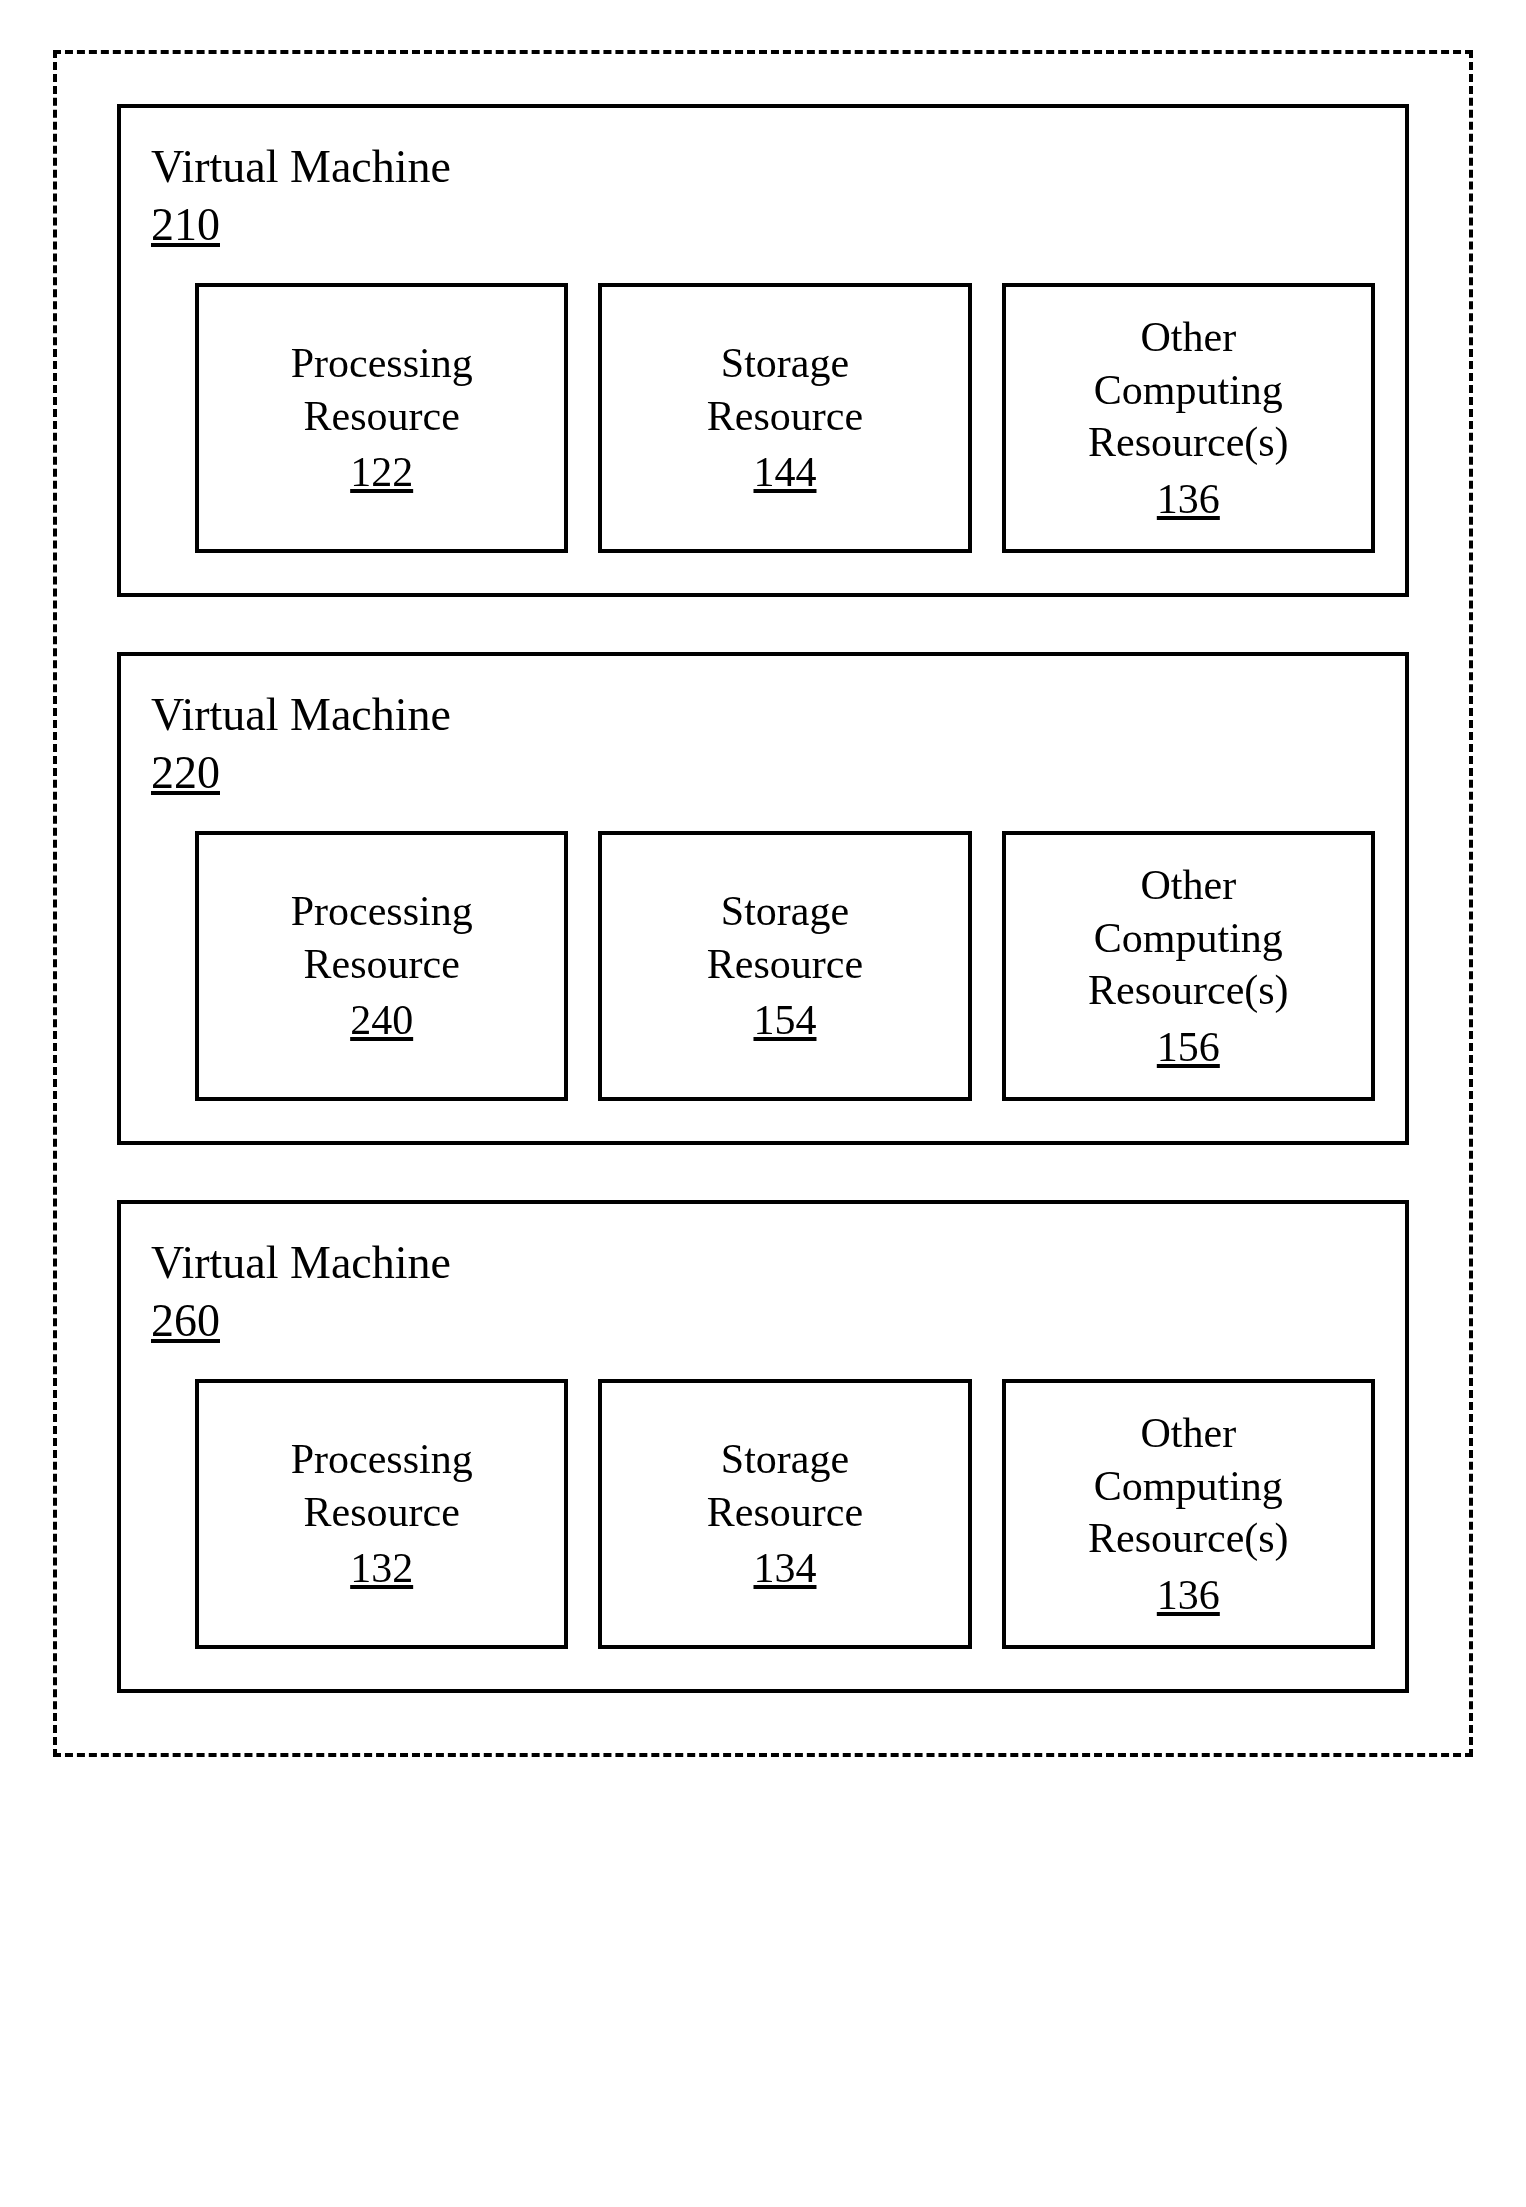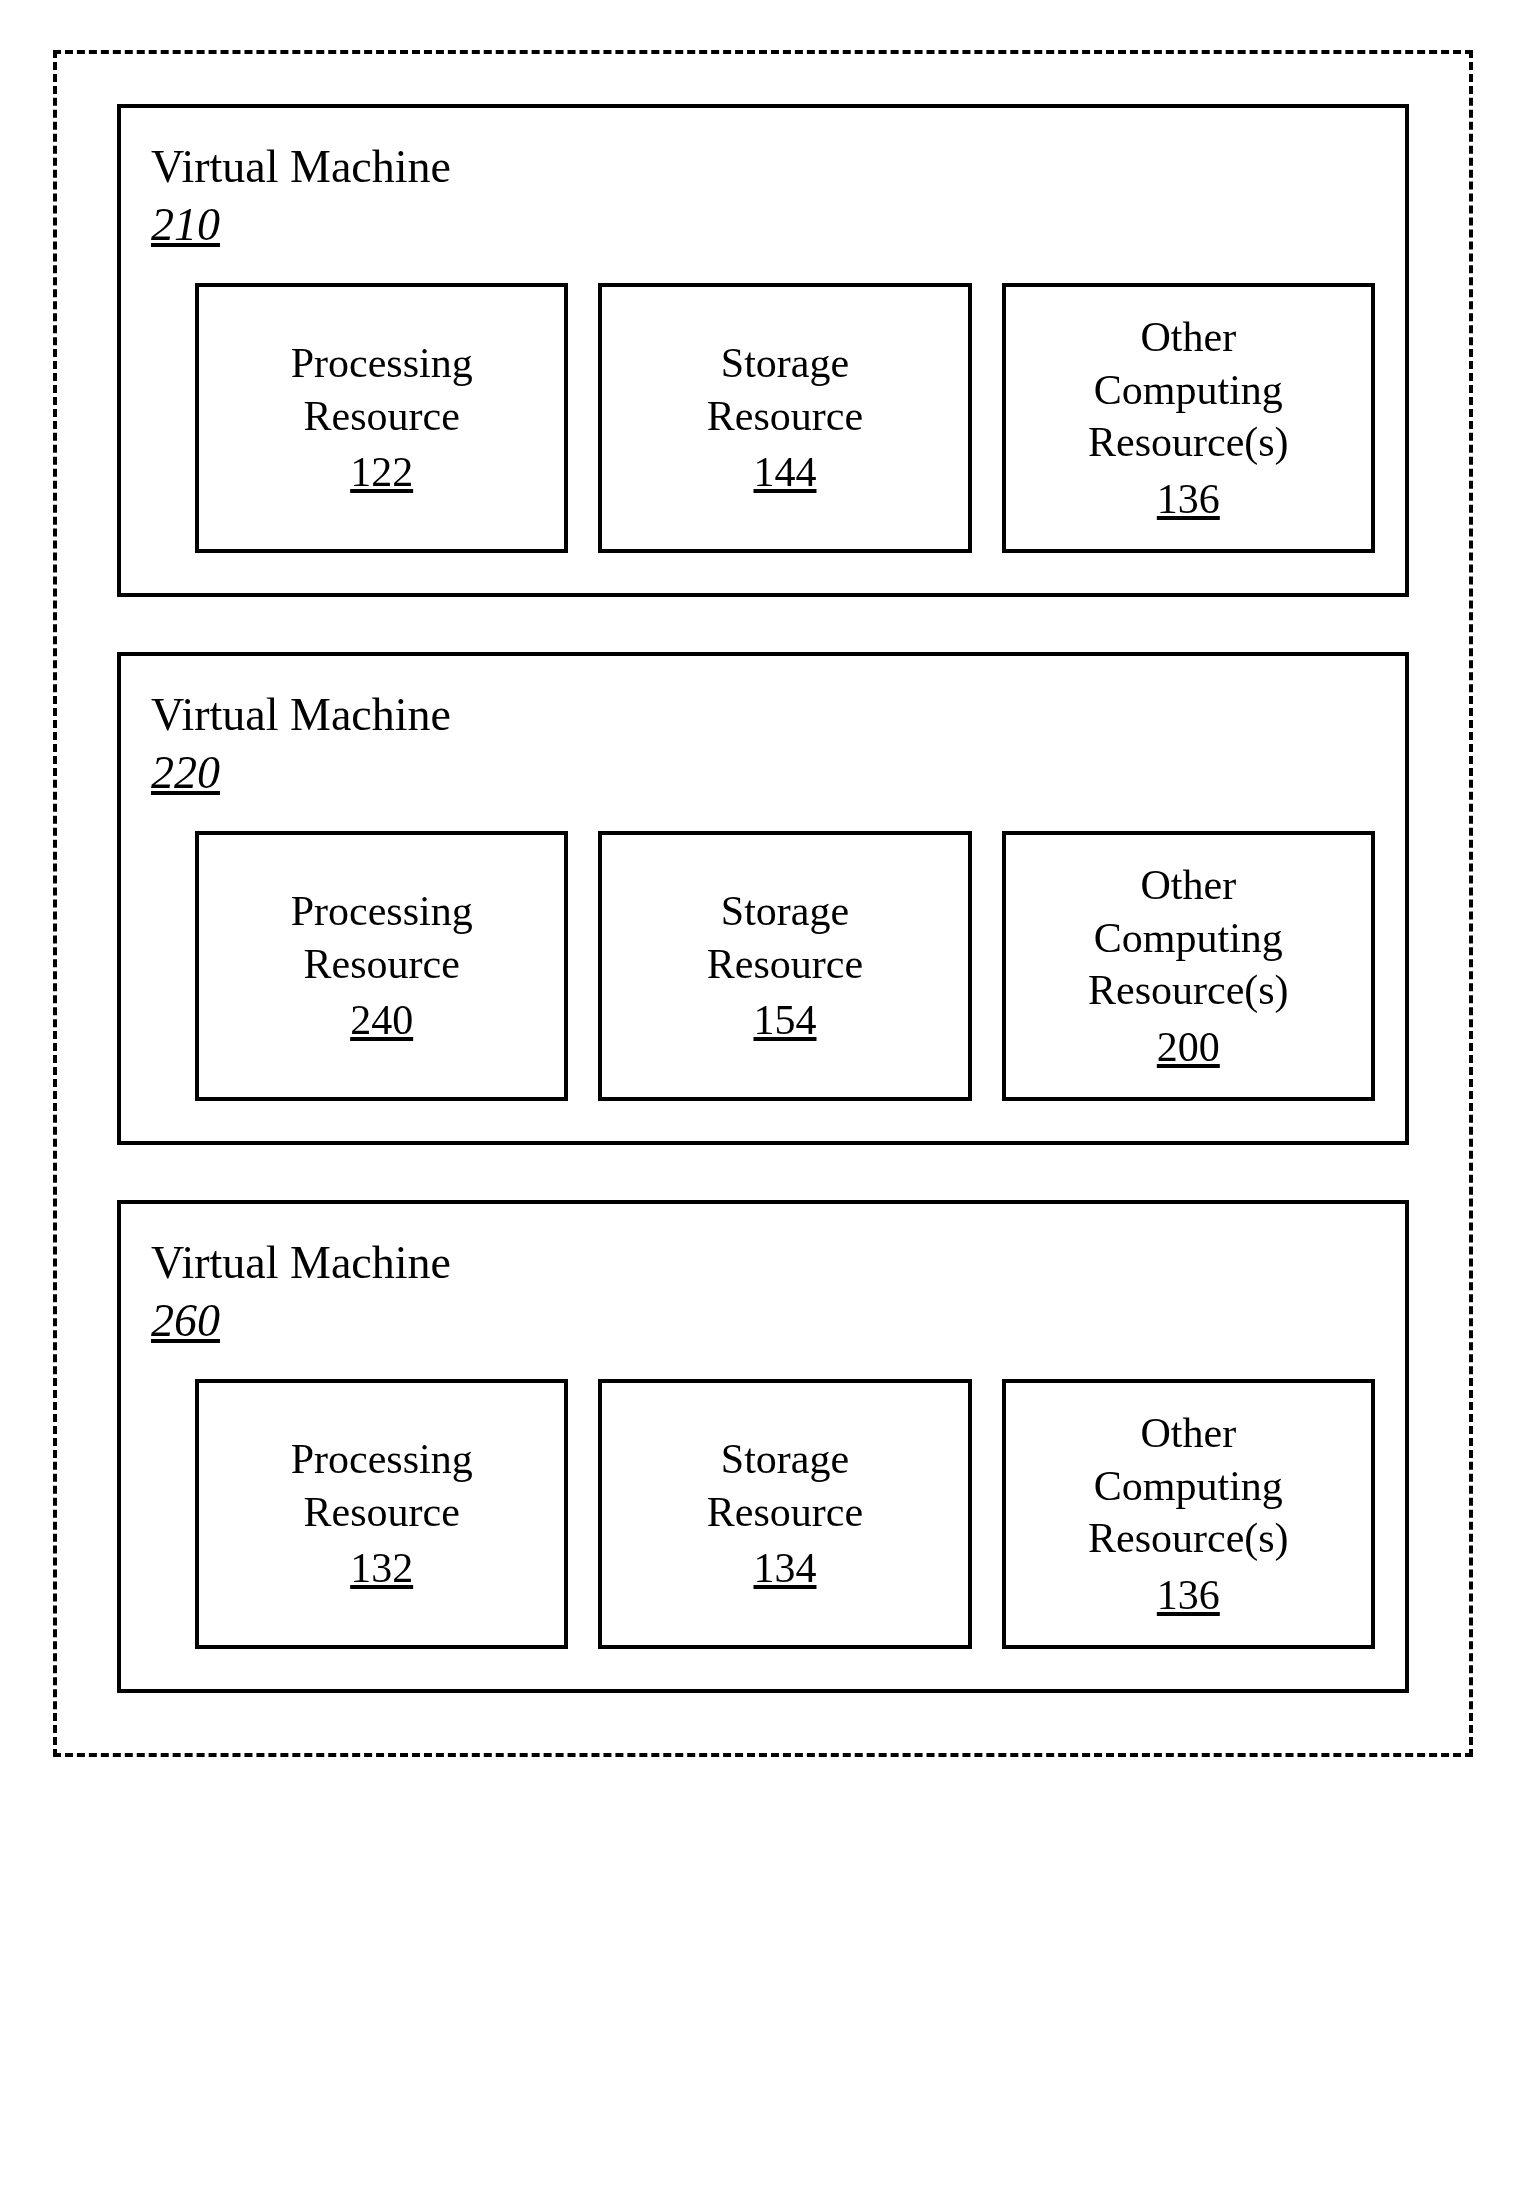--- a/index.html
+++ b/index.html
@@ -33,21 +33,20 @@
   }
   .vm:last-child { margin-bottom: 0; }
   .vm-header {
     font-size: 46px;
     line-height: 1.25;
     margin-bottom: 30px;
   }
   .vm-header .ref {
     text-decoration: underline;
     display: inline-block;
-    font-style: italic;
   }
   .row {
     display: flex;
     justify-content: space-between;
     gap: 30px;
     margin-left: 44px;
   }
   .res {
     border: 4px solid #000;
     flex: 1 1 0;
@@ -110,21 +109,21 @@
       </div>
       <div class="res">
         <span>Storage</span>
         <span>Resource</span>
         <span class="ref">154</span>
       </div>
       <div class="res">
         <span>Other</span>
         <span>Computing</span>
         <span>Resource(s)</span>
-        <span class="ref">200</span>
+        <span class="ref">156</span>
       </div>
     </div>
   </div>
 
   <div class="vm">
     <div class="vm-header">
       <span>Virtual Machine</span><br>
       <span class="ref">260</span>
     </div>
     <div class="row">

